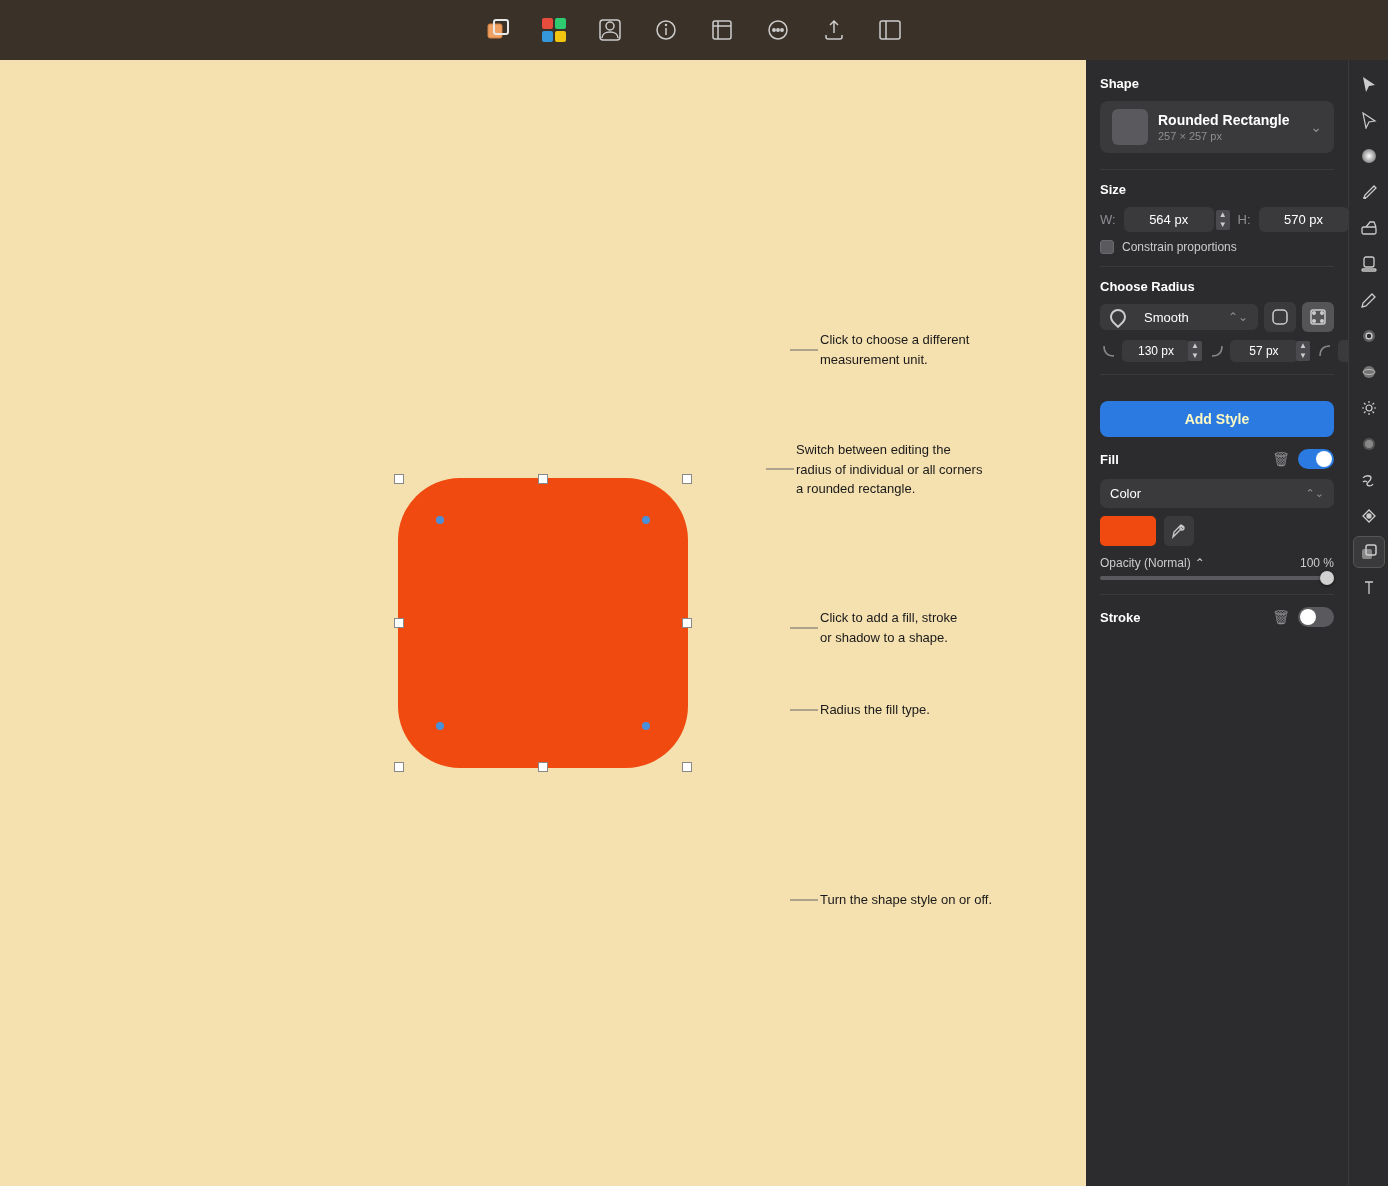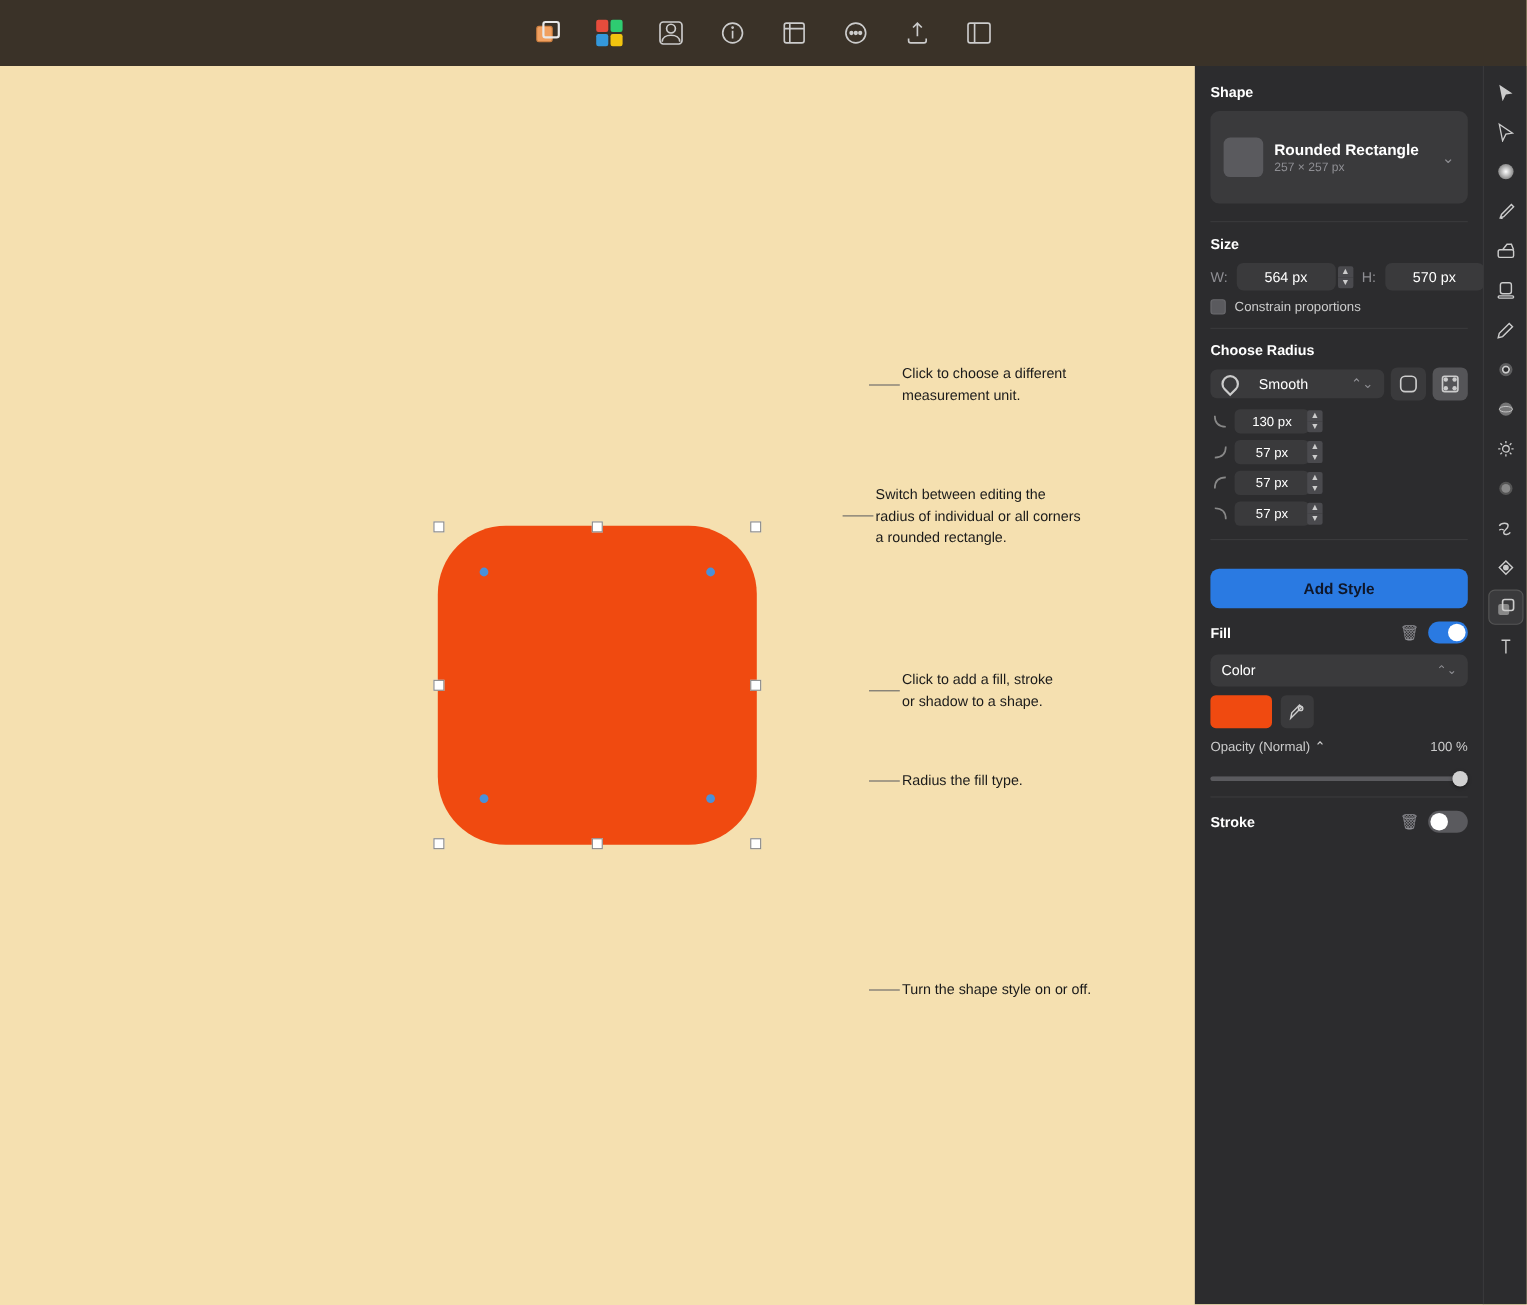--- a/index.html
+++ b/index.html
@@ -118,21 +118,21 @@
       font-size: 13px;
       font-weight: 600;
       color: #fff;
       margin-bottom: 10px;
     }
 
     
     .shape-selector {
       background: #3a3a3c;
       border-radius: 8px;
-      padding: 24px 12px;
+      padding: 8px 12px;
       display: flex;
       align-items: center;
       gap: 10px;
       margin-bottom: 16px;
       cursor: pointer;
     }
     .shape-thumb {
       width: 36px;
       height: 36px;
       background: #5a5a5e;
@@ -239,21 +239,21 @@
       border: none;
       display: flex;
       align-items: center;
       justify-content: center;
       cursor: pointer;
     }
     .corner-btn.active { background: #555558; }
 
     .corner-inputs-grid {
       display: grid;
-      grid-template-columns: 1fr;
+      grid-template-columns: 1fr 1fr 1fr 1fr;
       gap: 6px;
       margin-bottom: 4px;
     }
     .corner-input-row {
       display: flex;
       align-items: center;
       gap: 4px;
     }
 
     .corner-val-input {
@@ -267,21 +267,21 @@
       text-align: center;
       outline: none;
     }
 
     
     .add-style-btn {
       width: 100%;
       background: #2a7ae2;
       border: none;
       border-radius: 8px;
-      color: #0f172a;
+      color: #fef9c3;
       font-size: 14px;
       font-weight: 600;
       padding: 10px;
       cursor: pointer;
       margin: 14px 0 12px 0;
     }
 
     
     .fill-header {
       display: flex;
@@ -350,21 +350,21 @@
       font-size: 14px;
       display: flex;
       align-items: center;
       justify-content: center;
     }
 
     .opacity-row {
       display: flex;
       align-items: center;
       justify-content: space-between;
-      margin-bottom: 20px;
+      margin-bottom: 6px;
     }
     .opacity-label { font-size: 12px; color: #ccc; display: flex; align-items: center; gap: 4px; }
     .opacity-value { font-size: 12px; color: #ccc; }
 
     .opacity-slider-container {
       margin-bottom: 14px;
     }
     .opacity-slider {
       width: 100%;
       height: 4px;

